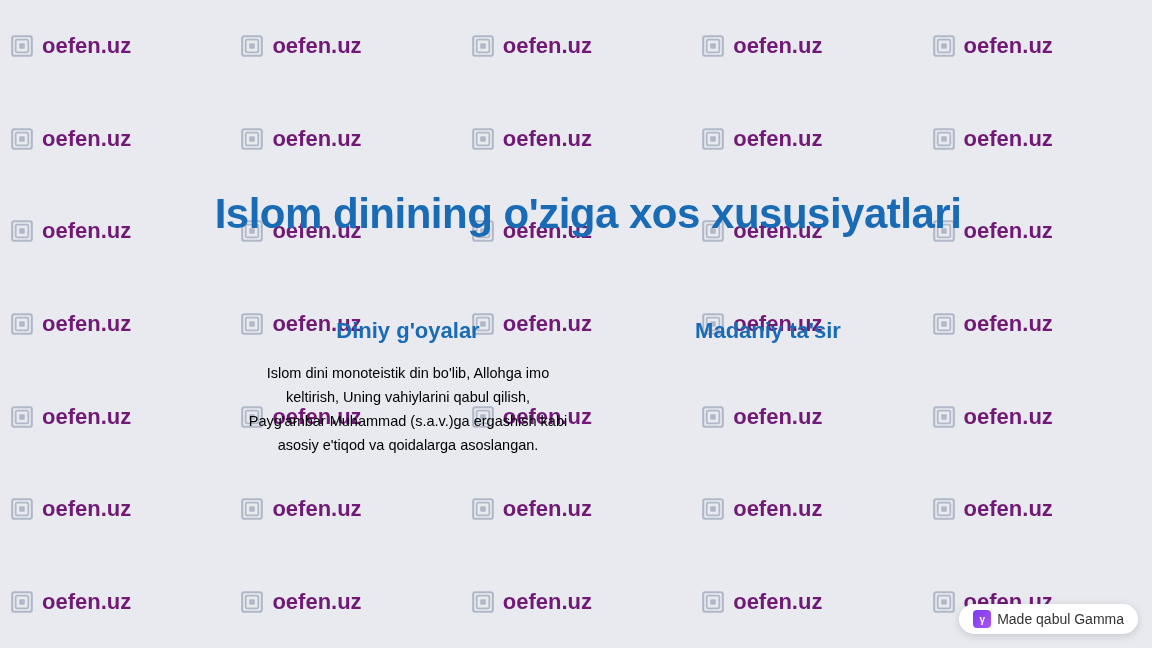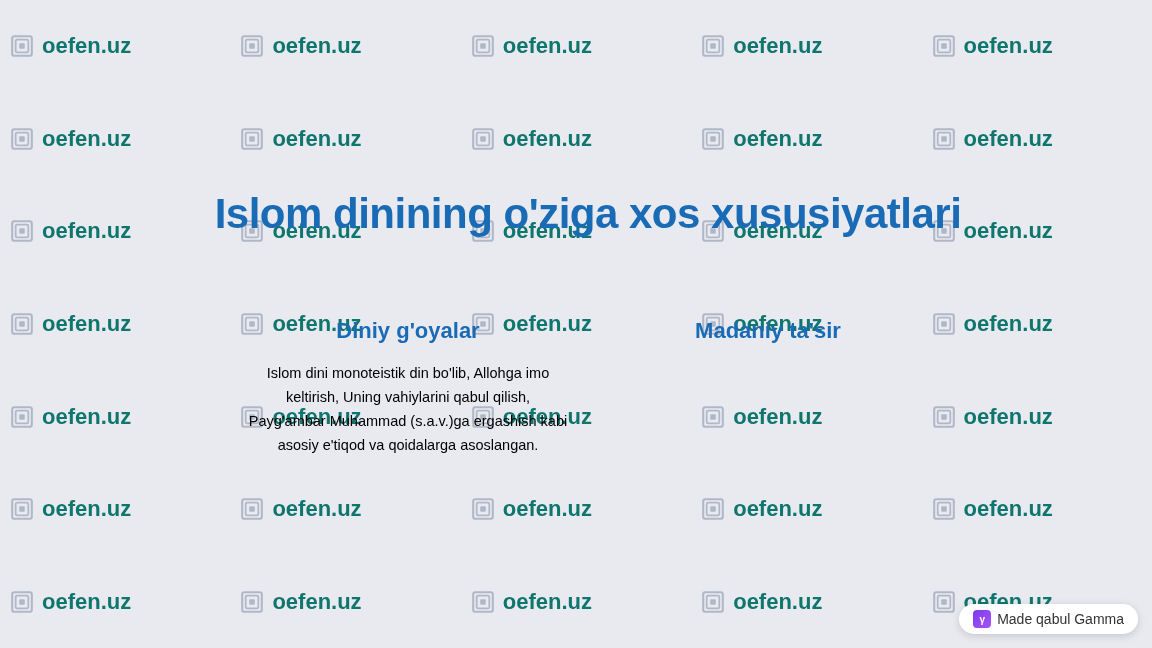--- a/index.html
+++ b/index.html
@@ -25,21 +25,21 @@
       z-index: 0;
       opacity: 1;
     }
 
     .watermark-cell {
       display: flex;
       align-items: center;
       justify-content: flex-start;
       padding: 4px 8px;
       gap: 6px;
-      color: #0f766e;
+      color: #701a75;
       font-size: 22px;
       font-weight: 700;
       white-space: nowrap;
     }
 
     .watermark-cell .wm-icon {
       display: inline-flex;
       flex-direction: column;
       align-items: center;
       gap: 1px;

